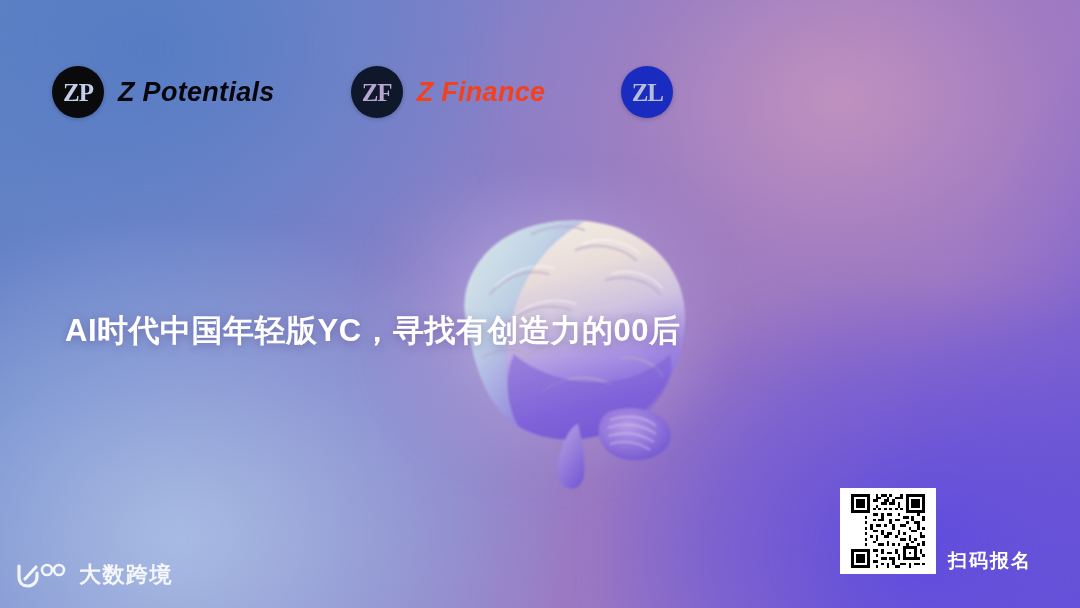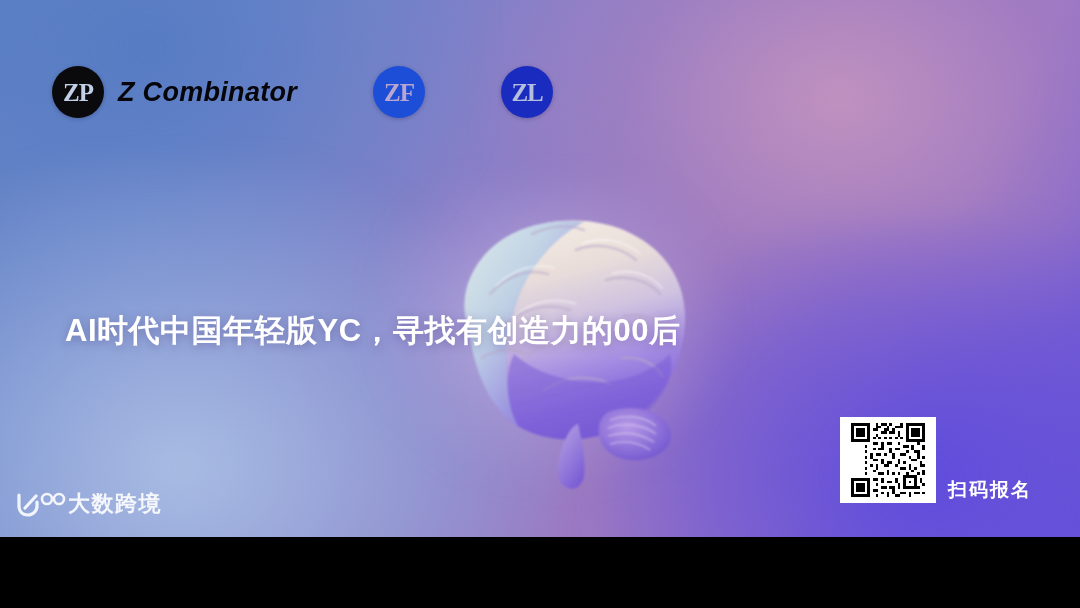--- a/index.html
+++ b/index.html
@@ -7,21 +7,21 @@
     padding: 0;
     background: #000;
   }
   body {
     font-family: "Liberation Sans", sans-serif;
   }
 
   .poster {
     position: relative;
     width: 1080px;
-    height: 537px;
+    height: 608px;
     overflow: hidden;
     background: #8a78c8;
   }
 
   
   .bg-base {
     position: absolute;
     inset: 0;
     background:
       linear-gradient(118deg,
@@ -133,21 +133,21 @@
   }
   .logo-badge .mono {
     font-family: "Liberation Serif", serif;
     font-size: 25px;
     font-weight: 700;
     letter-spacing: -1px;
     line-height: 1;
   }
   .badge-zp { background: #0a0a0c; }
   .badge-zp .mono { color: #c2cfe8; }
-  .badge-zf { background: #1d4ed8; }
+  .badge-zf { background: #0f172a; }
   .badge-zf .mono { color: #b9a6d0; }
   .badge-zl { background: #1a2cc0; }
   .badge-zl .mono { color: #b6bedd; }
 
   .logo-text {
     font-size: 27px;
     font-weight: 700;
     font-style: italic;
     letter-spacing: 0.3px;
     white-space: nowrap;
@@ -209,20 +209,21 @@
     white-space: nowrap;
   }
 
   
   .watermark {
     position: absolute;
     left: 14px;
     bottom: 18px;
     display: flex;
     align-items: center;
+    gap: 11px;
     opacity: 0.93;
   }
   .wm-mark { display: block; }
   .wm-text {
     font-size: 22px;
     font-weight: 700;
     color: #ffffff;
     letter-spacing: 1.5px;
     white-space: nowrap;
     opacity: 0.96;
@@ -313,27 +314,28 @@
       </g>
     </svg>
   </div>
 
   <div class="logo-row">
 
     <div class="logo-item">
       <div class="logo-badge badge-zp">
         <span class="mono">ZP</span>
       </div>
-      <span class="logo-text text-zp">Z Combinator</span>
+      <span class="logo-text text-zp">Z Potentials</span>
     </div>
 
     <div class="logo-item">
       <div class="logo-badge badge-zf">
         <span class="mono">ZF</span>
       </div>
+      <span class="logo-text text-zf">Z Finance</span>
     </div>
 
     <div class="logo-item">
       <div class="logo-badge badge-zl">
         <span class="mono">ZL</span>
       </div>
     </div>
 
   </div>
 

